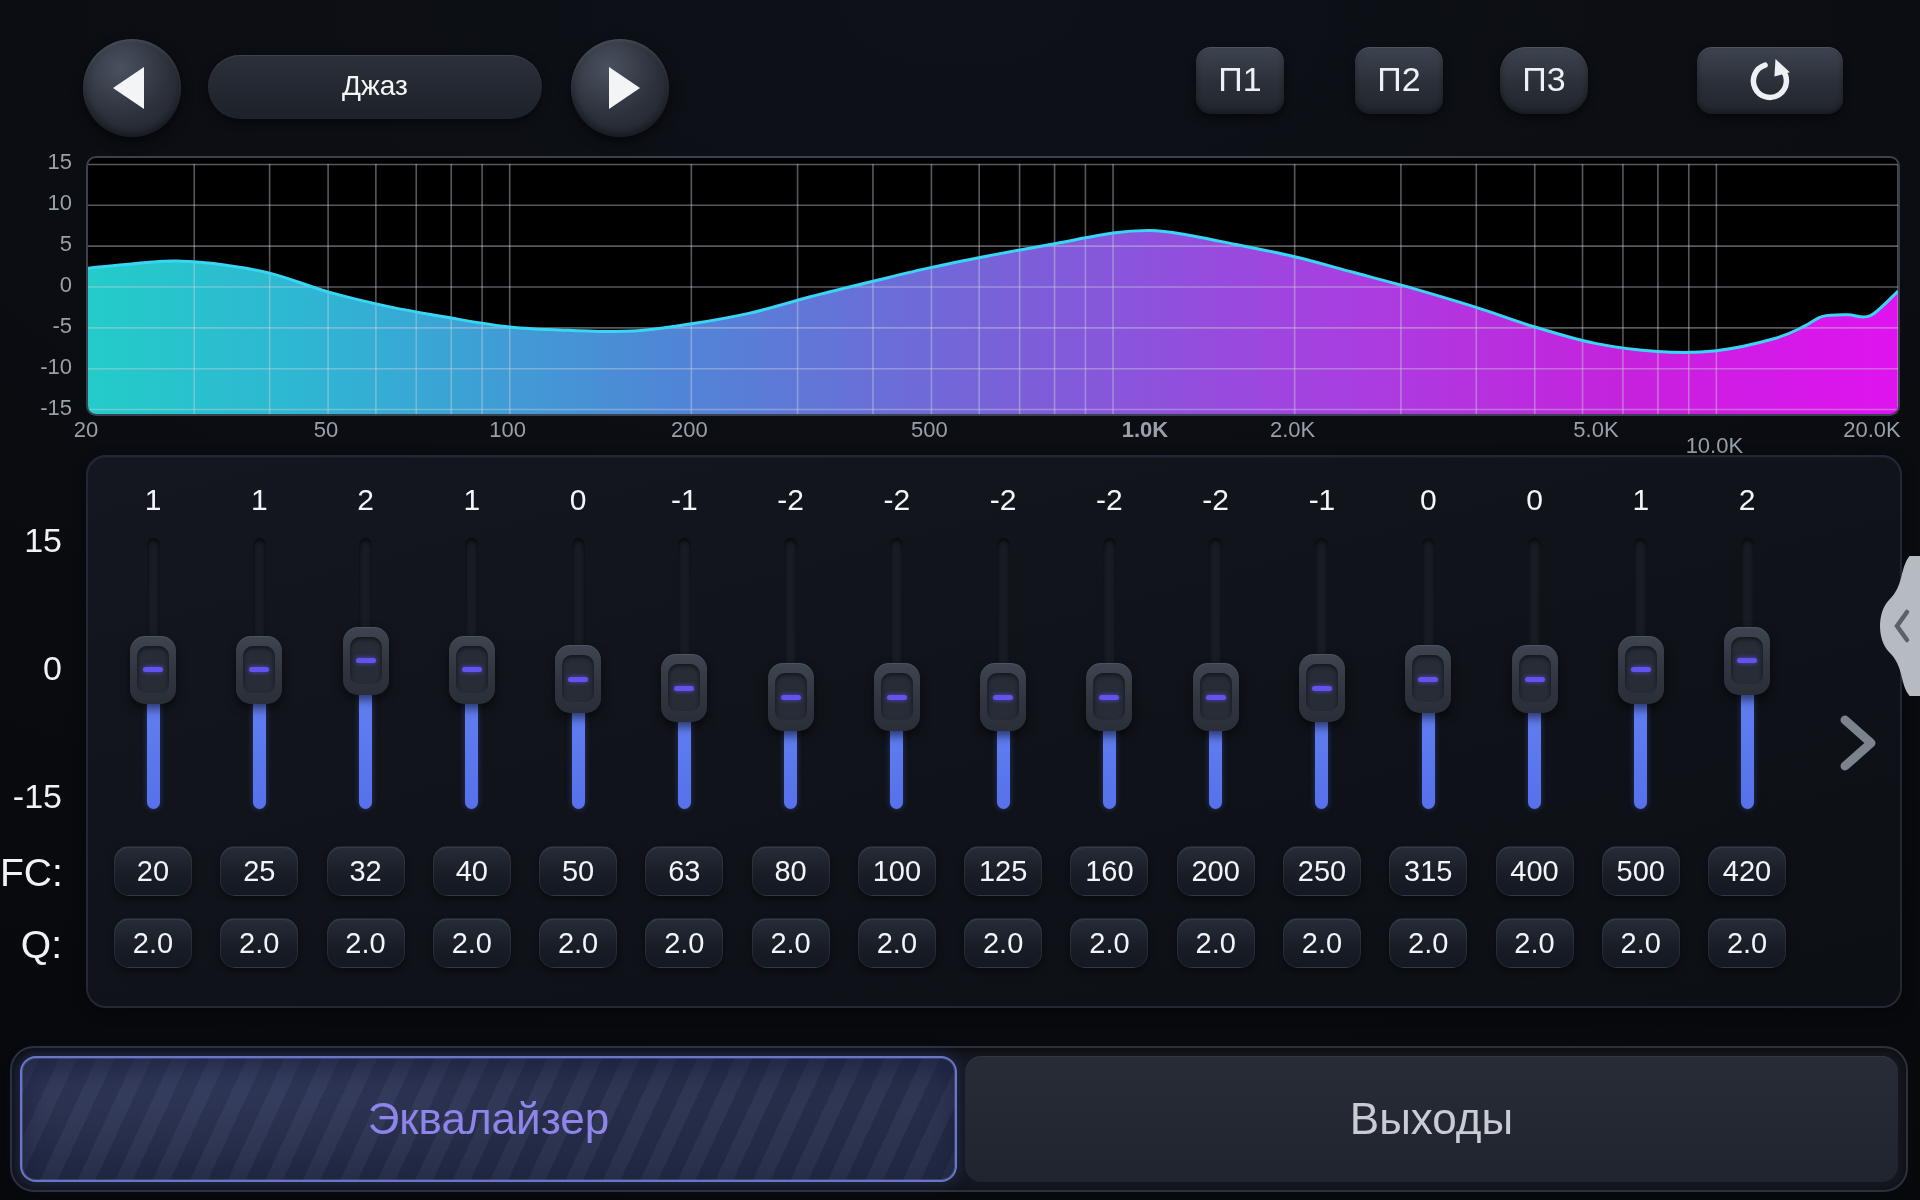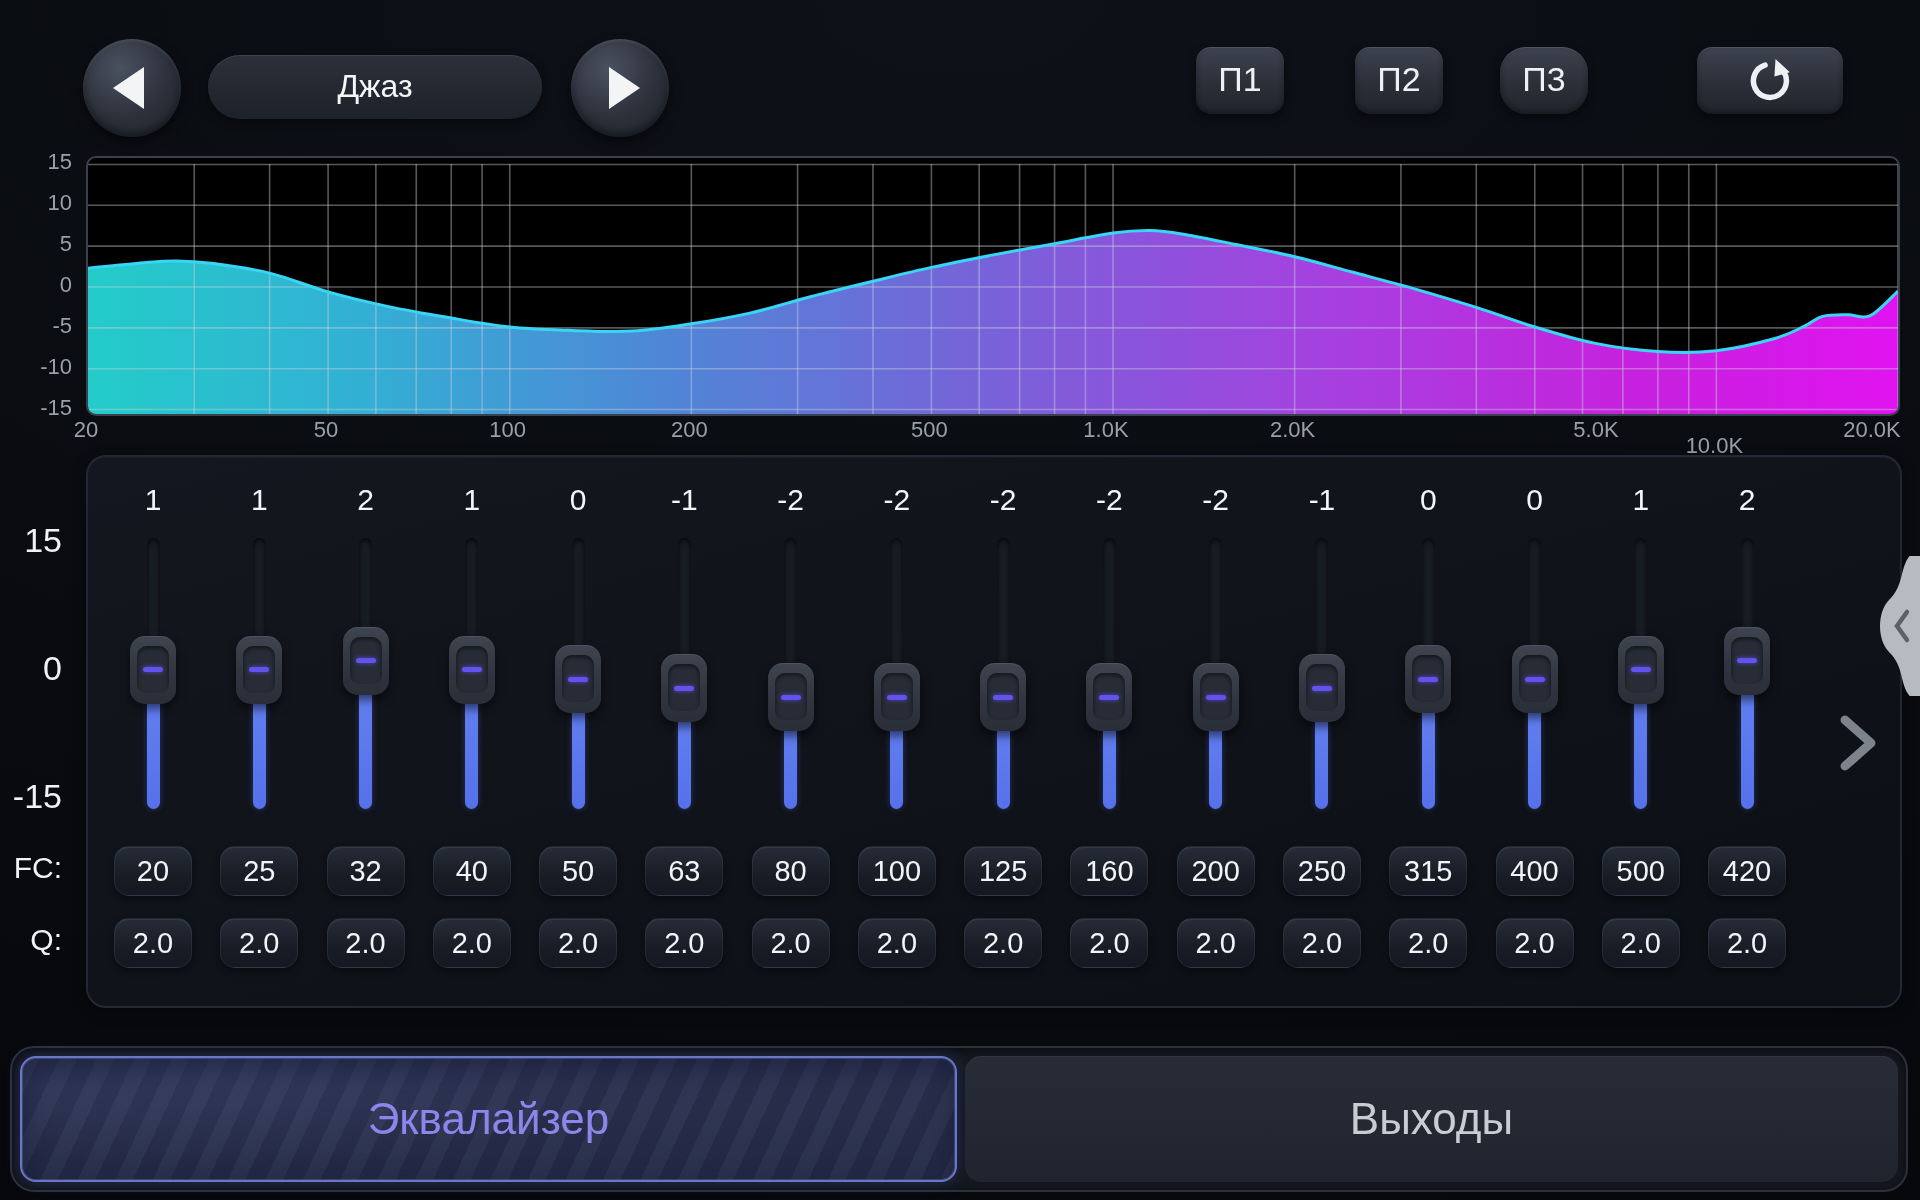--- a/index.html
+++ b/index.html
@@ -17,21 +17,21 @@
     background: radial-gradient(circle at 38% 30%, #4a515f 0%, #2b303a 55%, #22262e 100%);
     box-shadow: 0 5px 12px rgba(0,0,0,.55), inset 0 2px 3px rgba(255,255,255,.10), inset 0 -4px 8px rgba(0,0,0,.45);
     display:flex; align-items:center; justify-content:center;
   }
   .tri-left { width:0; height:0; border-top:21px solid transparent; border-bottom:21px solid transparent; border-right:31px solid #f2f4f6; margin-right:8px; }
   .tri-right { width:0; height:0; border-top:21px solid transparent; border-bottom:21px solid transparent; border-left:31px solid #f2f4f6; margin-left:8px; }
   .preset-pill {
     left:208px; top:55px; width:334px; height:64px; border-radius:32px;
     background: linear-gradient(180deg,#2b303a 0%, #1d2129 100%);
     box-shadow: inset 0 1px 0 rgba(255,255,255,.09), 0 3px 8px rgba(0,0,0,.5);
-    font-size:32px; line-height:62px; text-align:center; color:#f4f6f8;
+    font-size:28px; line-height:62px; text-align:center; color:#f4f6f8;
   }
   .mem-btn {
     top:47px; width:88px; height:67px; border-radius:15px;
     background: linear-gradient(180deg,#3e4450 0%, #2a2f38 55%, #22262e 100%);
     box-shadow: inset 0 1px 0 rgba(255,255,255,.10), 0 4px 9px rgba(0,0,0,.5), inset 0 -3px 6px rgba(0,0,0,.35);
     font-size:34px; line-height:65px; text-align:center; color:#eef1f4;
   }
   .reset-btn { left:1697px; width:146px; display:flex; align-items:center; justify-content:center; }
 
   
@@ -76,21 +76,21 @@
     position:absolute; left:9px; width:78px; height:50px; border-radius:15px;
     background: linear-gradient(180deg,#262c38 0%, #181c25 60%, #141822 100%);
     border:1px solid rgba(120,130,150,.16);
     box-shadow: 0 3px 6px rgba(0,0,0,.45), inset 0 1px 0 rgba(255,255,255,.07);
     font-size:29px; line-height:48px; text-align:center; color:#f2f4f7;
   }
   .band-fc { top:389px; } .band-q { top:461px; }
 
   .side-label { left:0; width:62px; text-align:right; color:#f0f2f5; }
   .scale-label { font-size:34px; }
-  .row-label { font-size:30px; }
+  .row-label { font-size:39px; }
 
   .next-chevron { left:1828px; top:710px; }
   .drawer { right:0; top:556px; }
 
   
   .tab-bar {
     left:10px; top:1046px; width:1898px; height:146px; border-radius:24px;
     background:#14171e; border:2px solid #2b303b;
     box-shadow: inset 0 2px 8px rgba(0,0,0,.5);
     display:flex; gap:8px; padding:8px;
@@ -195,21 +195,21 @@
       </g>
       <path d="M0.0,110.2C9.7,109.3 43.8,105.7 58.5,104.5C73.2,103.3 77.4,102.7 88.2,102.9C98.9,103.0 107.6,103.3 123.2,105.3C138.7,107.3 162.1,110.3 181.6,115.1C201.1,119.9 220.3,128.3 240.1,133.9C259.9,139.5 280.1,144.3 300.6,148.6C321.2,153.0 343.1,156.6 363.2,160.0C383.4,163.5 402.2,167.0 421.7,169.0C441.2,171.1 459.7,171.6 480.2,172.3C500.7,173.0 524.3,174.2 544.9,173.1C565.4,172.0 583.8,168.8 603.3,165.8C622.8,162.8 642.0,159.6 661.8,155.1C681.6,150.7 701.8,144.1 722.4,138.8C742.9,133.5 764.8,128.2 785.0,123.3C805.1,118.4 823.6,113.7 843.4,109.4C863.3,105.0 883.5,101.1 904.0,97.1C924.5,93.2 946.4,89.4 966.6,85.7C986.8,82.0 1009.2,77.3 1025.0,75.1C1040.9,72.9 1050.2,72.5 1061.7,72.6C1073.1,72.8 1079.4,73.6 1093.8,75.9C1108.2,78.2 1129.4,82.7 1148.2,86.5C1167.0,90.3 1187.2,94.1 1206.7,98.8C1226.2,103.4 1245.3,109.0 1265.1,114.3C1285.0,119.6 1305.2,124.8 1325.7,130.6C1346.2,136.5 1368.1,143.0 1388.3,149.4C1408.5,155.8 1426.9,163.0 1446.8,169.0C1466.6,175.0 1486.8,181.3 1507.3,185.4C1527.8,189.5 1549.7,192.3 1569.9,193.5C1590.1,194.8 1608.9,194.9 1628.4,192.7C1647.9,190.5 1672.2,184.6 1686.8,180.5C1701.5,176.4 1708.6,171.9 1716.5,168.2C1724.5,164.5 1727.4,160.3 1734.6,158.4C1741.8,156.5 1751.6,156.9 1759.6,156.8C1767.6,156.6 1774.0,161.5 1782.4,157.6C1790.8,153.6 1805.4,137.2 1810.0,133.1" fill="none" stroke="#38d6f4" stroke-width="3" stroke-linejoin="round"></path>
     </svg>
 </div>
 <div id="x-labels">
     <div class="abs axis-label xlab" style="left: 26px; width: 120px;">20</div>
     <div class="abs axis-label xlab" style="left: 266.09px; width: 120px;">50</div>
     <div class="abs axis-label xlab" style="left: 447.712px; width: 120px;">100</div>
     <div class="abs axis-label xlab" style="left: 629.333px; width: 120px;">200</div>
     <div class="abs axis-label xlab" style="left: 869.424px; width: 120px;">500</div>
-    <div class="abs axis-label xlab" style="left: 1046px; width: 120px;">1.0K</div>
+    <div class="abs axis-label xlab" style="left: 1085px; width: 120px; font-weight: bold;">1.0K</div>
     <div class="abs axis-label xlab" style="left: 1232.67px; width: 120px;">2.0K</div>
     <div class="abs axis-label xlab" style="left: 1536px; width: 120px;">5.0K</div>
     <div class="abs axis-label xlab" style="left: 1654.38px; width: 120px; margin-top: 16px;">10.0K</div>
     <div class="abs axis-label xlab" style="left: 1812px; width: 120px;">20.0K</div>
   </div>
 
 <div class="abs side-label scale-label" style="top:521px;">15</div>
 <div class="abs side-label scale-label" style="top:649px;">0</div>
 <div class="abs side-label scale-label" style="top:777px;">-15</div>
 <div class="abs side-label row-label" style="top:851px;">FC:</div>

